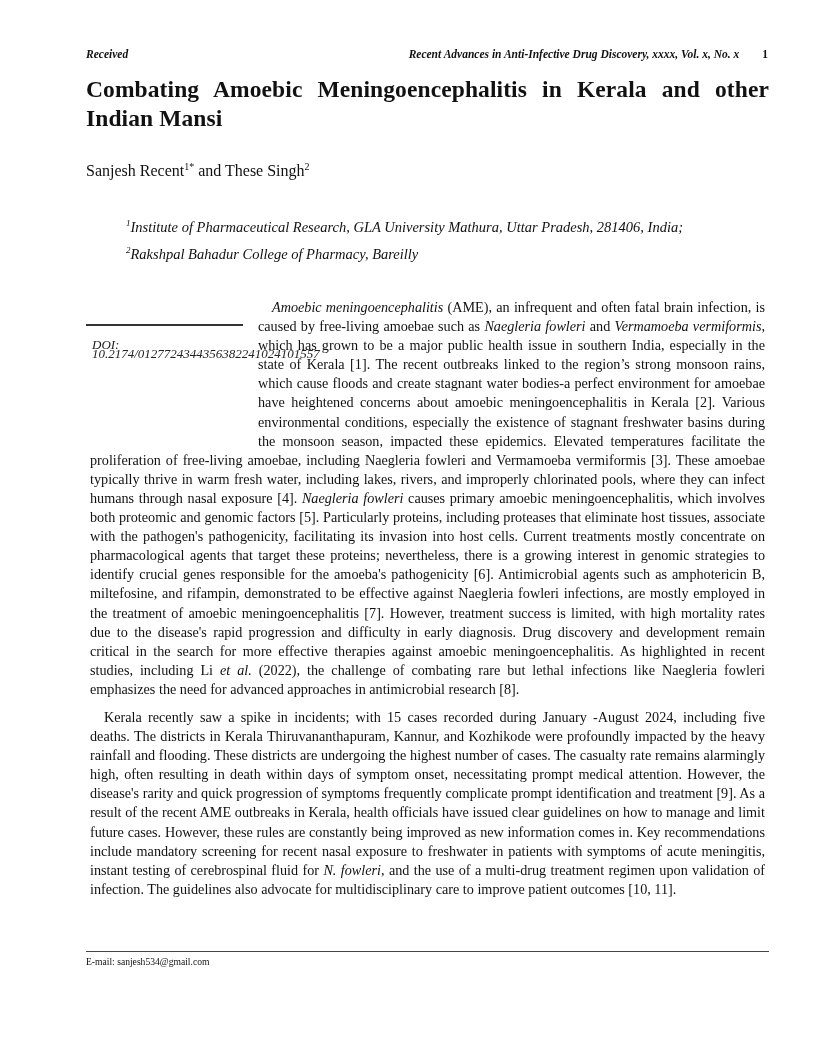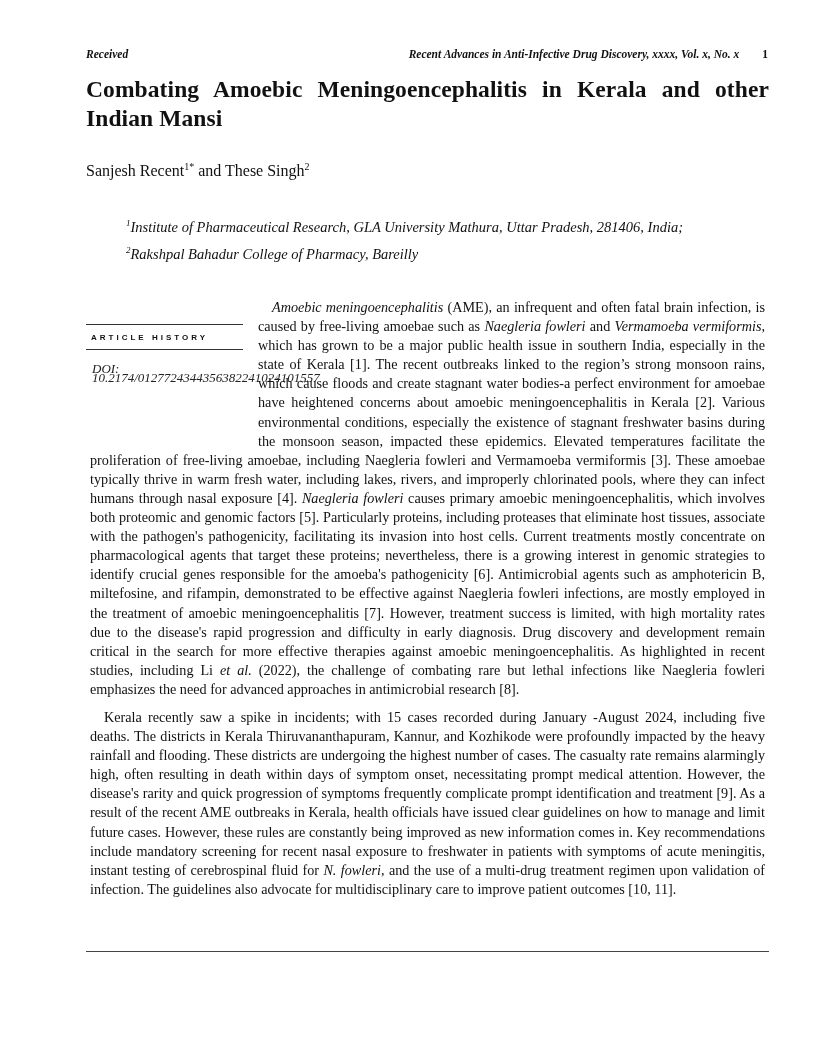--- a/index.html
+++ b/index.html
@@ -49,31 +49,31 @@
   <span>Sanjesh Recent</span><sup>1*</sup><span> and </span><span>These Singh</span><sup>2</sup>
 </div>
 
 <div class="affil">
   <div><sup>1</sup><span>Institute of Pharmaceutical Research, GLA University Mathura, Uttar Pradesh, 281406, India;</span></div>
   <div><sup>2</sup><span>Rakshpal Bahadur College of Pharmacy, Bareilly</span></div>
 </div>
 
 <div class="history">
   <div class="rule"></div>
-  <div class="hd">ARTICLE HISTORY</div>
   <div class="rule"></div>
   <div class="doi">
     <div>DOI:</div>
     <div>10.2174/0127724344356382241024101557</div>
   </div>
 </div>
 
 <div class="body-text">
   <div class="float-spacer"></div>
   <p><i>Amoebic meningoencephalitis</i><span> (AME), an infrequent and often fatal brain in­fection, is caused by free-living amoebae such as </span><i>Naegleria fowleri</i><span> and </span><i>Ver­mamoeba vermiformis</i><span>, which has grown to be a major public health issue in southern India, especially in the state of Kerala [1]. The recent outbreaks linked to the region’s strong monsoon rains, which cause floods and create stagnant water bodies-a perfect environment for amoebae have heightened concerns about amoebic meningoencephalitis in Kerala [2]. Various environmental con­ditions, especially the existence of stagnant freshwater basins during the mon­soon season, impacted these epidemics. Elevated temperatures facilitate the proliferation of free-living amoebae, including Naegleria fowleri and Vermamoeba vermiformis [3]. The­se amoebae typically thrive in warm fresh water, including lakes, rivers, and improperly chlorinated pools, where they can infect humans through nasal exposure [4]. </span><i>Naegleria fowleri</i><span> causes primary amoebic me­ningoencephalitis, which involves both proteomic and genomic factors [5]. Particularly proteins, including proteases that eliminate host tissues, associate with the pathogen's pathogenicity, facilitating its invasion into host cells. Current treatments mostly concentrate on pharmacological agents that target these proteins; nevertheless, there is a growing interest in genomic strategies to identify crucial genes responsible for the amoeba's pathogenicity [6]. Antimicrobial agents such as amphotericin B, miltefosine, and rifampin, demonstrated to be effective against Naegleria fowleri infections, are mostly employed in the treatment of amoebic meningoencephalitis [7]. However, treatment success is limited, with high mortality rates due to the disease's rapid progression and difficulty in early diagnosis. Drug discovery and development remain critical in the search for more effective therapies against amoebic meningoencephalitis. As highlighted in recent studies, including Li </span><i>et al.</i><span> (2022), the challenge of combating rare but lethal infections like Naegleria fowleri emphasizes the need for advanced approaches in antimicrobial research [8].</span></p>
   <p><span>Kerala recently saw a spike in incidents; with 15 cases recorded during January -August 2024, includ­ing five deaths. The districts in Kerala Thiruvananthapuram, Kannur, and Kozhikode were profoundly im­pacted by the heavy rainfall and flooding. These districts are undergoing the highest number of cases. The casualty rate remains alarmingly high, often resulting in death within days of symptom onset, necessitat­ing prompt medical attention. However, the disease's rarity and quick progression of symptoms frequently complicate prompt identification and treatment [9]. As a result of the recent AME outbreaks in Kerala, health officials have issued clear guidelines on how to manage and limit future cases. However, these rules are constantly being improved as new information comes in. Key recommendations include manda­tory screening for recent nasal exposure to freshwater in patients with symptoms of acute meningitis, in­stant testing of cerebrospinal fluid for </span><i>N. fowleri</i><span>, and the use of a multi-drug treatment regimen upon vali­dation of infection. The guidelines also advocate for multidisciplinary care to improve patient outcomes [10, 11].</span></p>
 </div>
 
 <div class="footnote">
   <div class="rule"></div>
   <div class="txt">
+    <div>E-mail: sanjesh534@gmail.com</div>
   </div>
 </div>
 
 </body></html>

